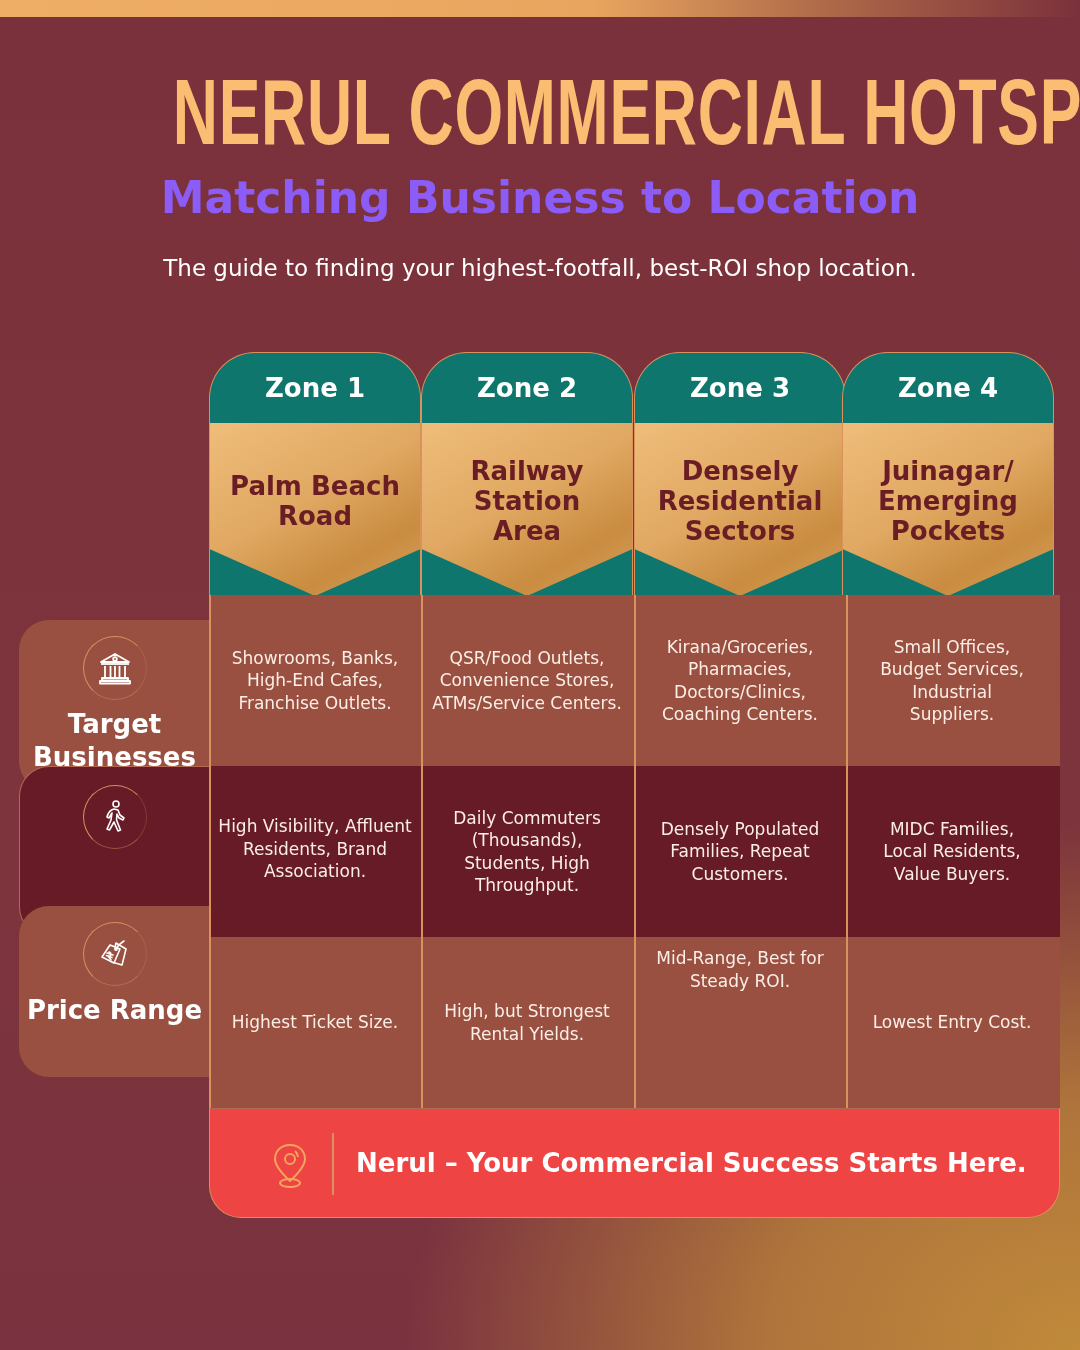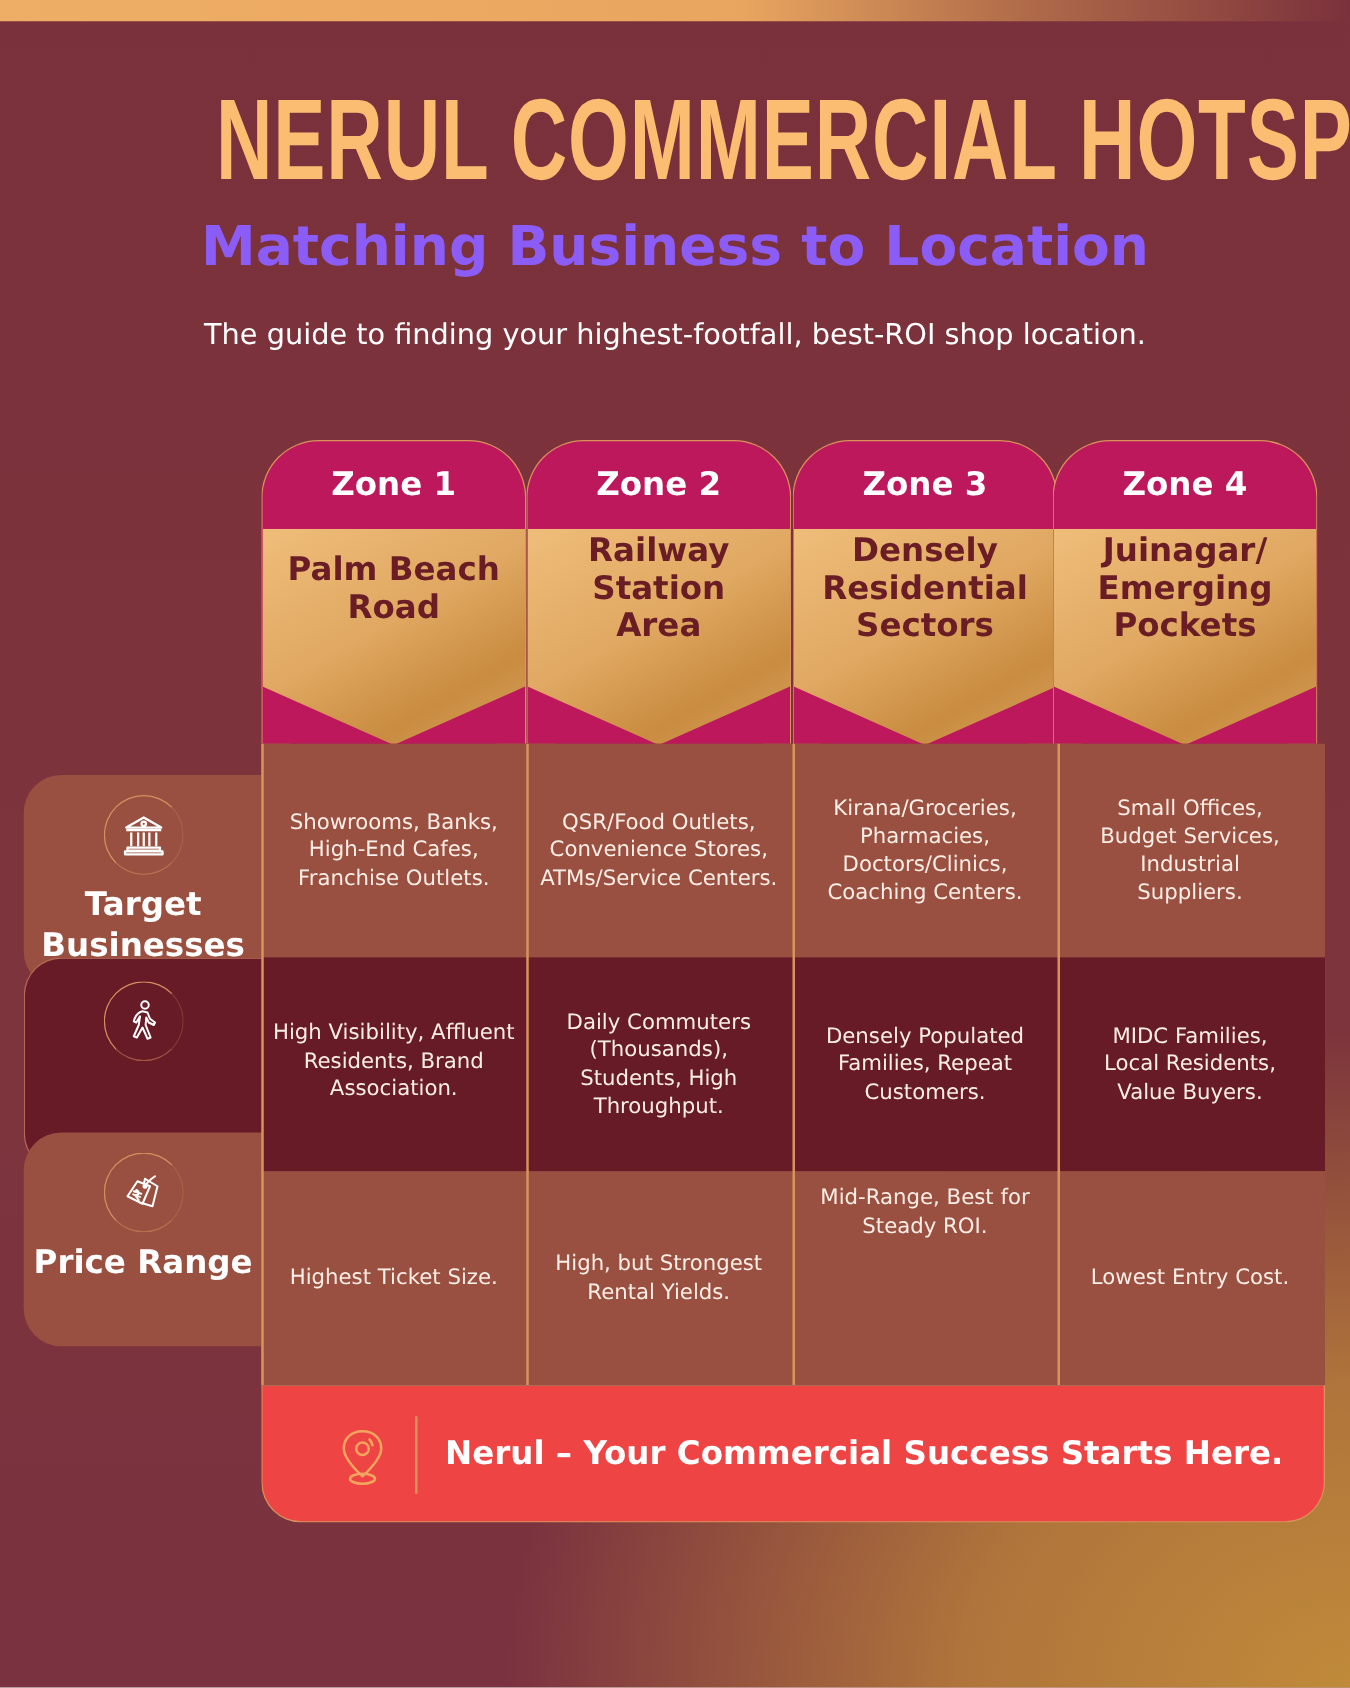--- a/index.html
+++ b/index.html
@@ -29,38 +29,38 @@
   }
   .tagline {
     position:absolute; left:0; top:252px; width:1080px; text-align:center;
     color:#ffffff; font-family:"DejaVu Sans", sans-serif;
     font-size:23px; line-height:32px;
   }
 
   
   .zone-col {
     position:absolute; top:352px; width:212px; height:243px;
-    background:#be185d;
+    background:#0f766e;
     border:1px solid #d9925c; border-bottom:none;
     border-radius:46px 46px 0 0;
     overflow:hidden;
   }
   .zone-label {
     position:absolute; left:0; top:0; width:100%; height:70px;
     display:flex; align-items:center; justify-content:center;
     color:#fff; font-weight:bold; font-size:26px;
   }
   .zone-banner {
     position:absolute; left:0; top:70px; width:100%; height:173px;
     background: linear-gradient(150deg, #efbd7a 0%, #e0a862 45%, #c98c40 75%, #d8a260 100%);
     clip-path: polygon(0 0, 100% 0, 100% 73%, 50% 100%, 0 73%);
     display:flex; align-items:flex-start; justify-content:center;
   }
   .zone-name {
-    height:96px; width:100%;
+    margin-top:30px; height:96px; width:100%;
     display:flex; align-items:center; justify-content:center;
     text-align:center; color:#6a1d24; font-weight:bold; font-size:26px; line-height:30px;
     padding:0 6px;
   }
 
   
   .row-bg {
     position:absolute; left:209px; width:851px;
   }
   .row-label {

